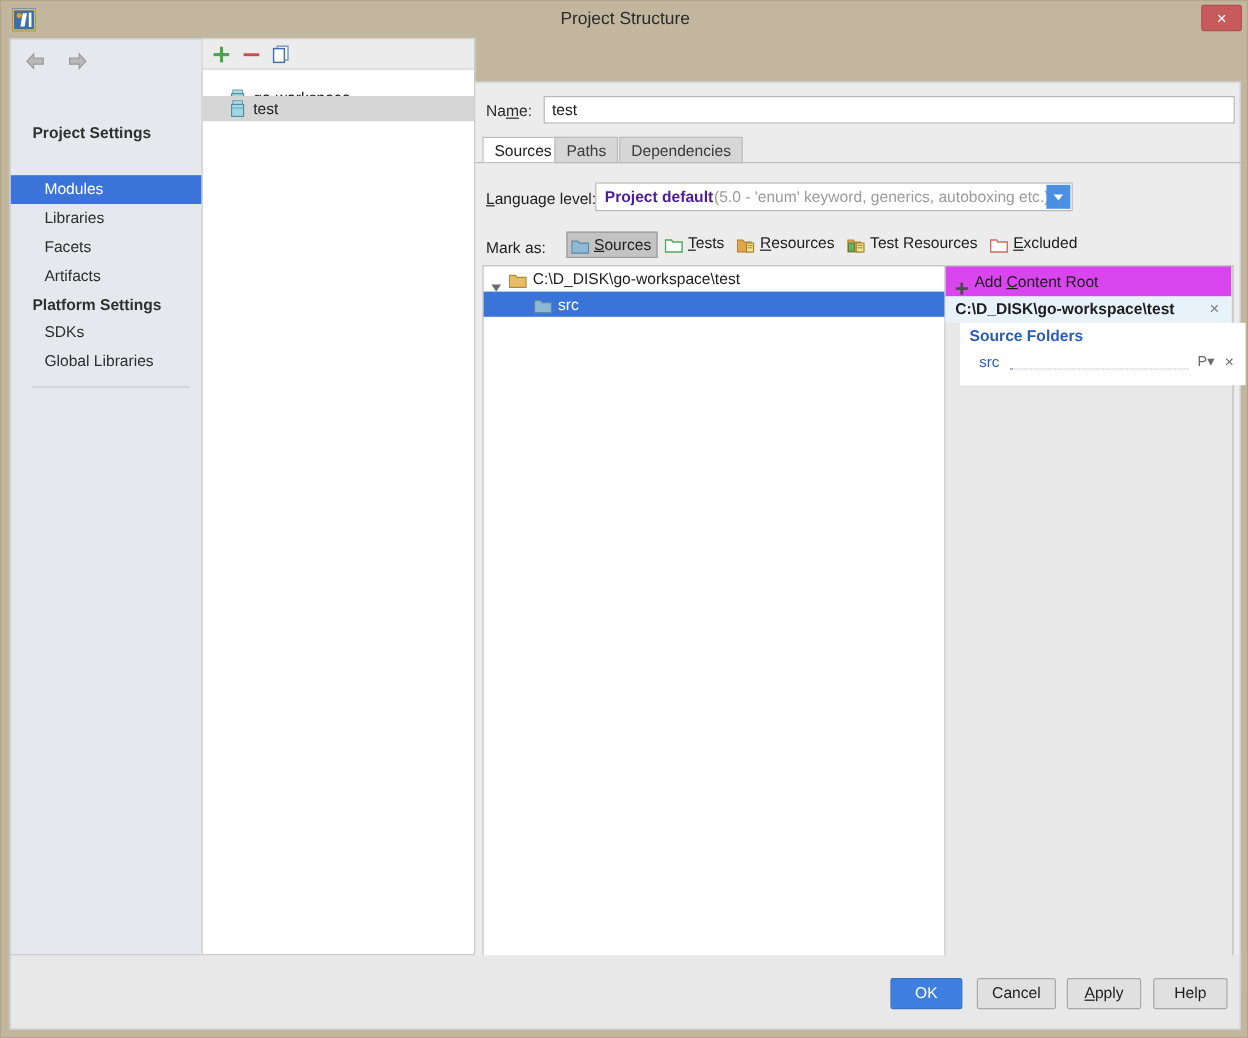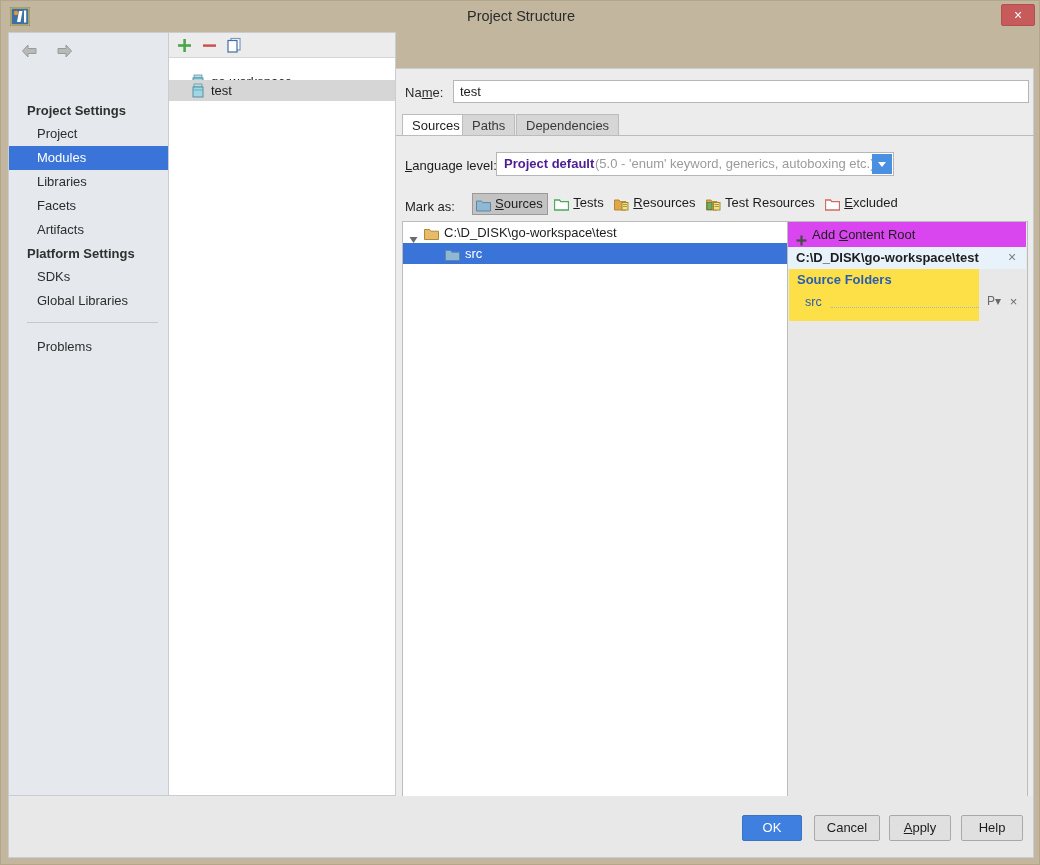--- a/index.html
+++ b/index.html
@@ -189,22 +189,22 @@
     position: absolute; left: 0; top: 25px; width: 238px; height: 22px;
     background: #e8f2fb; line-height: 22px; padding-left: 8px;
     font-size: 13px; font-weight: bold; color: #1d1d1d; white-space: nowrap;
   }
   #root-close {
     position: absolute; right: 6px; top: 1px; width: 16px; height: 18px;
     line-height: 18px; text-align: center; color: #7d7d7d; cursor: pointer;
     font-size: 14px; font-weight: normal;
   }
   #src-section {
-    position: absolute; left: 1px; top: 47px; width: 190px; height: 52px;
-    background: #fde047;
+    position: absolute; left: 12px; top: 47px; width: 238px; height: 52px;
+    background: #ffffff;
   }
   #src-title {
     position: absolute; left: 8px; top: 3px; font-size: 13px;
     font-weight: bold; color: #2a5db0;
   }
   #src-row {
     position: absolute; left: 0; top: 24px; width: 238px; height: 20px;
   }
   #src-name {
     position: absolute; left: 16px; top: 2px; font-size: 12.5px; color: #2a5db0;
@@ -268,32 +268,30 @@
           </svg>
         </span>
         <span class="nav-arrow">
           <svg width="22" height="20" viewBox="0 0 22 20">
             <path d="M13 4 L18.5 10 L13 16 L13 12.5 L5 12.5 L5 7.5 L13 7.5 Z" fill="#b9b9b9" stroke="#9a9a9a" stroke-width="1"></path>
           </svg>
         </span>
       </div>
 
       <div class="side-group" style="top:70px">Project Settings</div>
-      <div class="side-item" style="top:89px">Project</div>
       <div class="side-item selected" style="top:113px">Modules</div>
       <div class="side-item" style="top:137px">Libraries</div>
       <div class="side-item" style="top:161px">Facets</div>
       <div class="side-item" style="top:185px">Artifacts</div>
 
       <div class="side-group" style="top:213px">Platform Settings</div>
       <div class="side-item" style="top:232px">SDKs</div>
       <div class="side-item" style="top:256px">Global Libraries</div>
 
       <div id="side-sep" style="top:289px"></div>
-      <div class="side-item" style="top:302px">Problems</div>
     </div>
 
     <div id="modules-panel">
       <div id="modules-toolbar">
         <span class="tb-btn" style="left:6px">
           <svg width="20" height="19" viewBox="0 0 20 19">
             <rect x="8.3" y="3" width="2.6" height="13" fill="#4aa64a"></rect>
             <rect x="3" y="8.2" width="13" height="2.6" fill="#4aa64a"></rect>
           </svg>
         </span>

